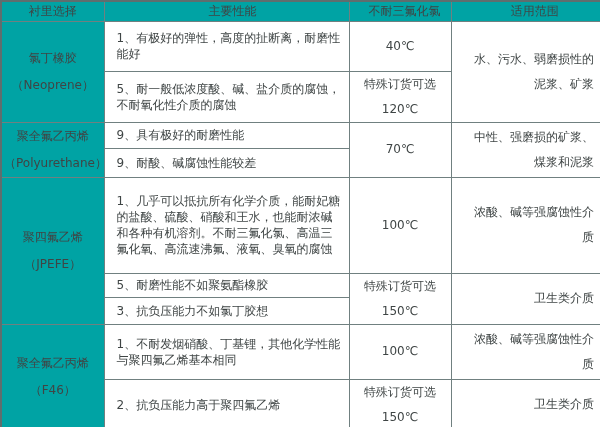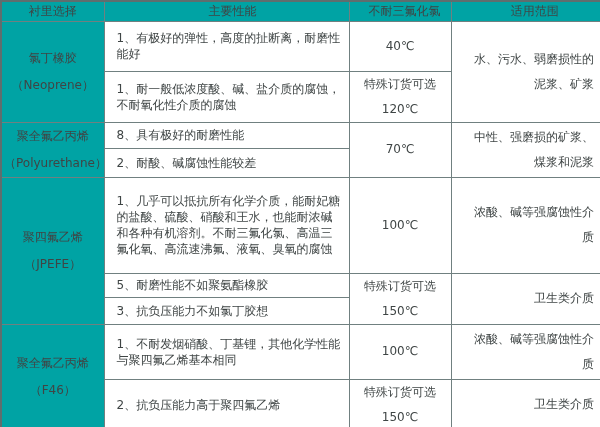--- a/index.html
+++ b/index.html
@@ -98,36 +98,36 @@
     <tr style="height:50px">
       <td class="lining-cell" rowspan="2">氯丁橡胶
 （Neoprene）</td>
       <td class="perf db">1、有极好的弹性，高度的扯断离，耐磨性
 能好</td>
       <td class="temp db">40℃</td>
       <td class="range" rowspan="2">水、污水、弱磨损性的
 泥浆、矿浆</td>
     </tr>
     <tr style="height:50px">
-      <td class="perf dt">1、耐一般低浓度酸、碱、盐介质的腐蚀，
+      <td class="perf dt">5、耐一般低浓度酸、碱、盐介质的腐蚀，
 不耐氧化性介质的腐蚀</td>
       <td class="temp dt">特殊订货可选
 120℃</td>
     </tr>
 
     <tr style="height:26px">
       <td class="lining-cell" rowspan="2">聚全氟乙丙烯
 （Polyurethane）</td>
-      <td class="perf db">8、具有极好的耐磨性能</td>
+      <td class="perf db">9、具有极好的耐磨性能</td>
       <td class="temp" rowspan="2">70℃</td>
       <td class="range" rowspan="2">中性、强磨损的矿浆、
 煤浆和泥浆</td>
     </tr>
     <tr style="height:27px">
-      <td class="perf dt">2、耐酸、碱腐蚀性能较差</td>
+      <td class="perf dt">9、耐酸、碱腐蚀性能较差</td>
     </tr>
 
     <tr style="height:96px">
       <td class="lining-cell" rowspan="3">聚四氟乙烯
 （JPEFE）</td>
       <td class="perf db">1、几乎可以抵抗所有化学介质，能耐妃糖
 的盐酸、硫酸、硝酸和王水，也能耐浓碱
 和各种有机溶剂。不耐三氟化氯、高温三
 氟化氧、高流速沸氟、液氧、臭氧的腐蚀</td>
       <td class="temp db">100℃</td>

